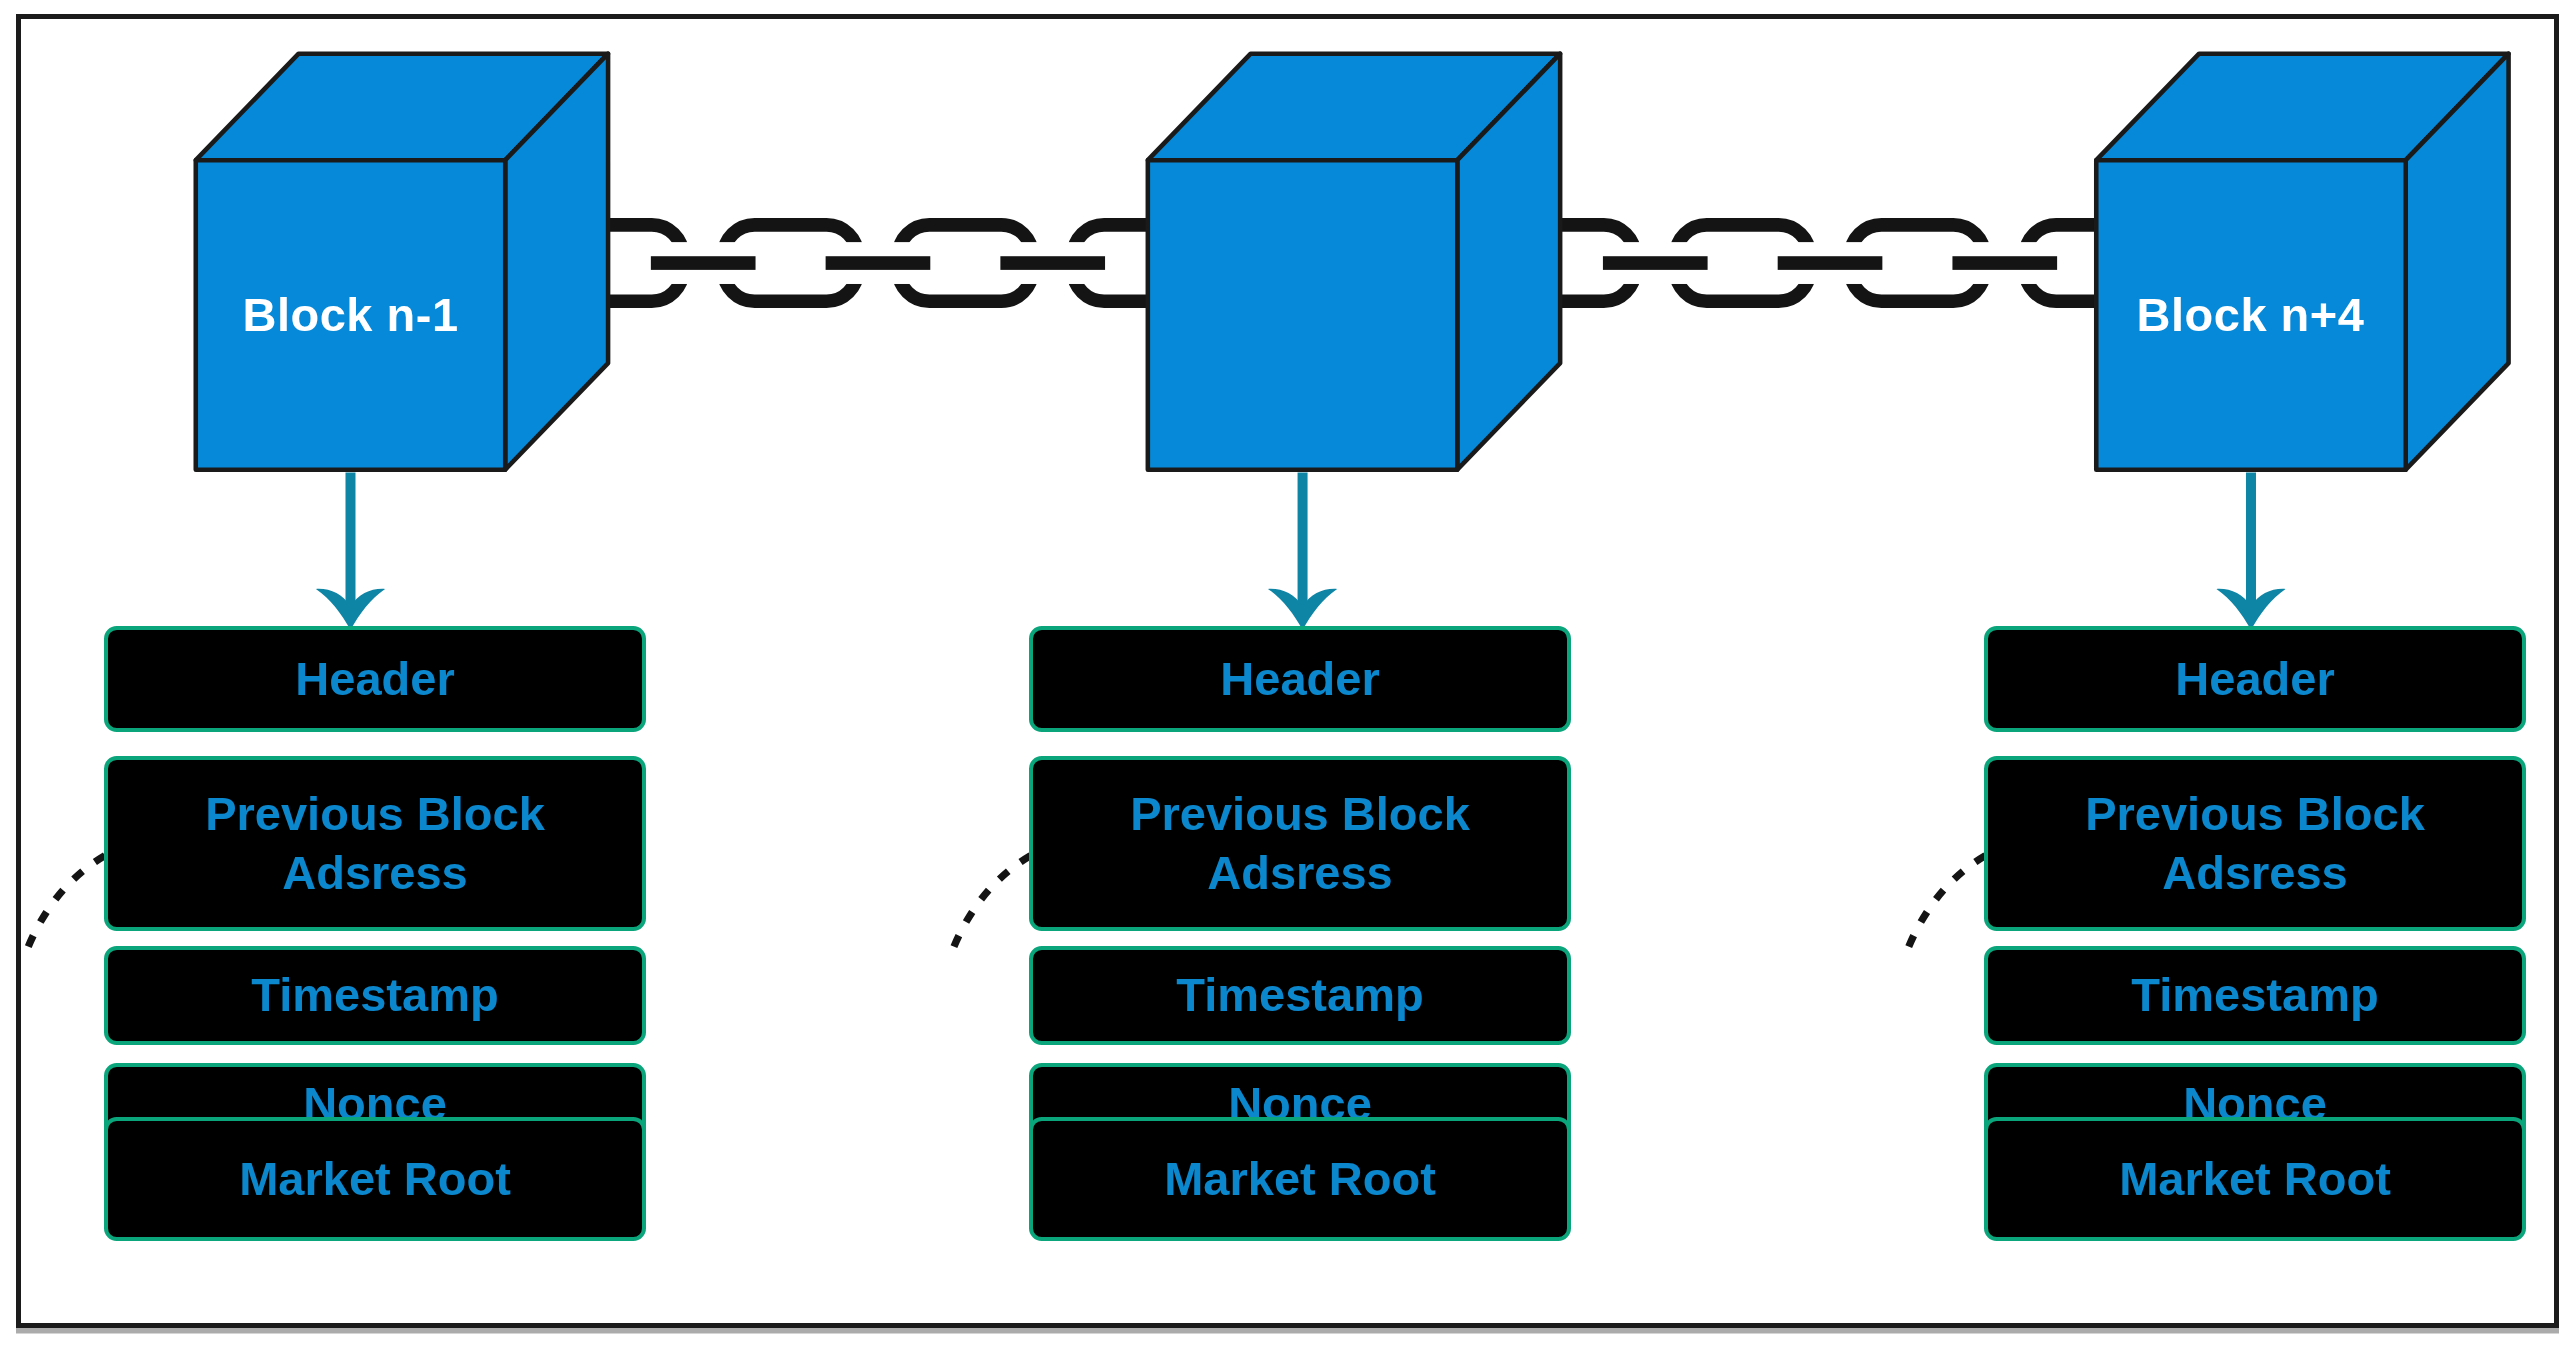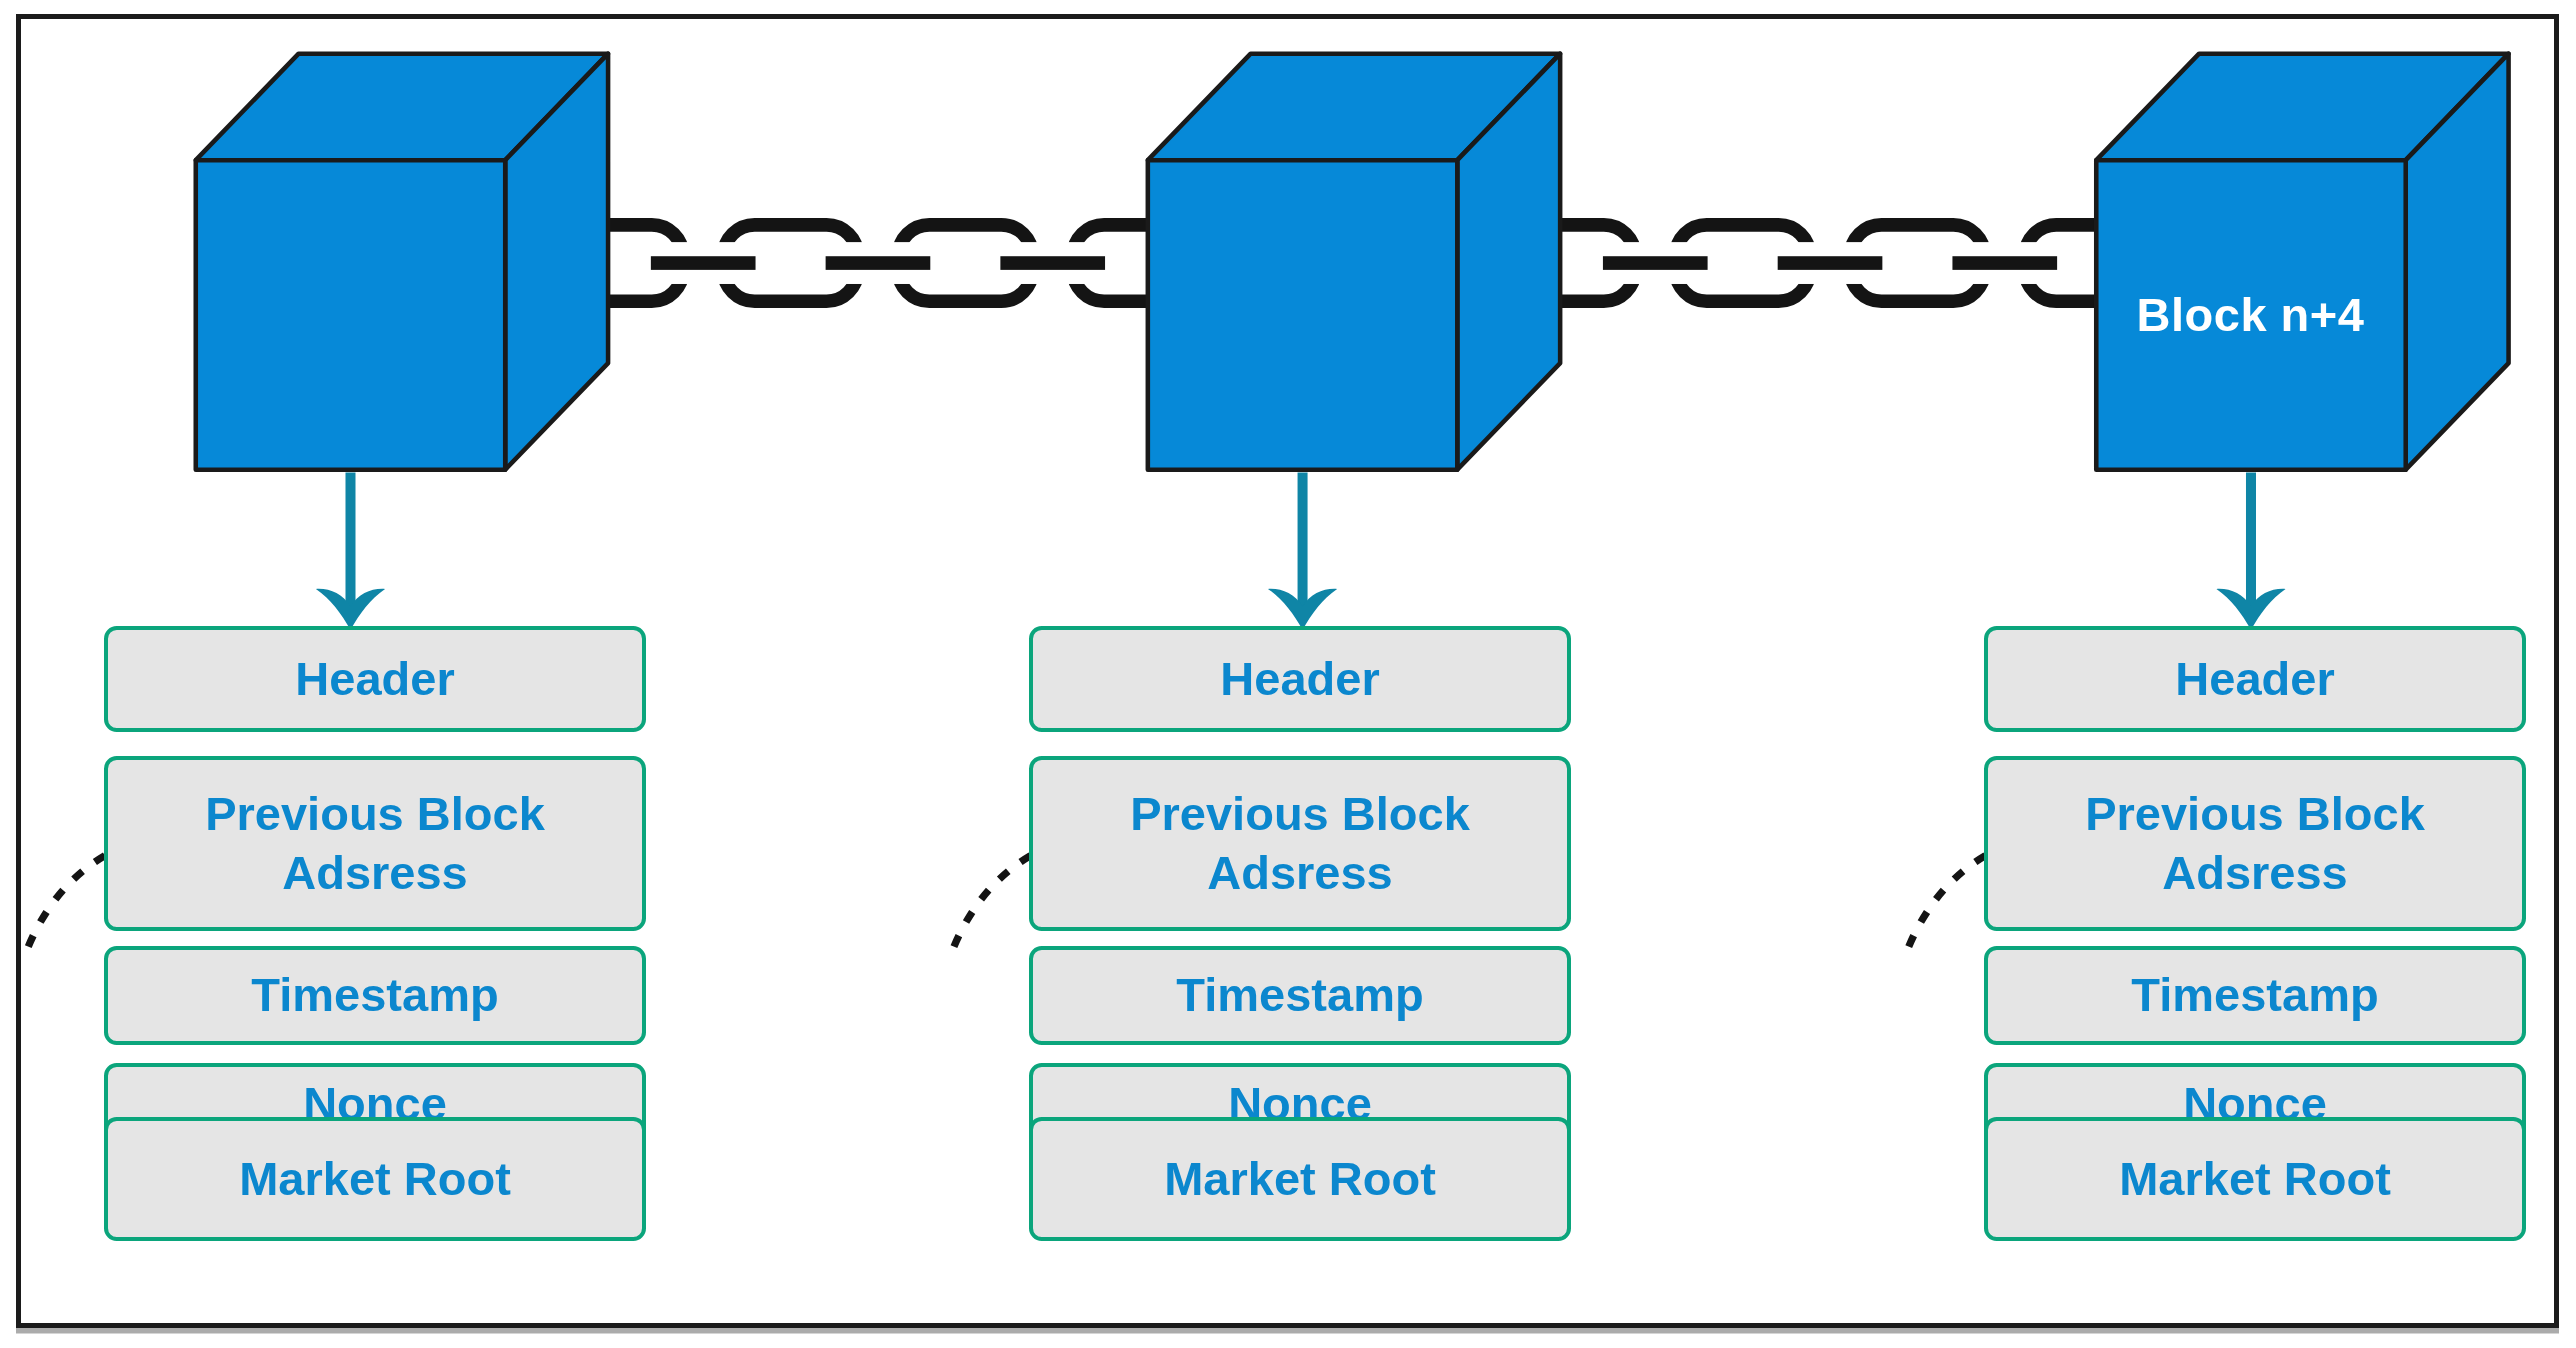--- a/index.html
+++ b/index.html
@@ -45,21 +45,21 @@
     position:absolute;width:309px;height:309px;top:160px;
     display:flex;align-items:center;justify-content:center;
     color:var(--block-text);font-weight:bold;font-size:47px;
     letter-spacing:0.5px;pointer-events:none;
   }
   .bl0{left:196px}.bl1{left:1148px}.bl2{left:2096px}
 
   .field-box{
     position:absolute;width:542px;box-sizing:border-box;
     border:4.6px solid var(--box-border);border-radius:12.7px;
-    background:#e5e5e5;
+    background:#000000;
     display:flex;align-items:center;justify-content:center;
     text-align:center;font-weight:bold;font-size:47px;line-height:1.25;
     color:var(--box-text);padding:0 33px;
   }
   .c0{left:104px}.c1{left:1029px}.c2{left:1984px}
   .r0{top:626px;height:106px}
   .r1{top:756px;height:175px}
   .r2{top:946px;height:99px}
   .r3{top:1063px;height:82px}
   .r4{top:1117px;height:124px}
@@ -146,20 +146,21 @@
     <g>
       <path class="dash-curve" d="M1048 1040 Q1091 938 1199 914"></path>
       <path class="dash-head" transform="translate(1222,907) rotate(-33)" d="M0 0C-18 -9 -33 -21 -44 -38C-45 -25 -39 -11 -26 0C-39 11 -45 25 -44 38C-33 21 -18 9 0 0Z"></path>
     </g>
     <g>
       <path class="dash-curve" d="M2097 1040 Q2140 938 2248 914"></path>
       <path class="dash-head" transform="translate(2271,907) rotate(-33)" d="M0 0C-18 -9 -33 -21 -44 -38C-45 -25 -39 -11 -26 0C-39 11 -45 25 -44 38C-33 21 -18 9 0 0Z"></path>
     </g>
   </svg>
 
+  <div class="block-label bl0">Block n-1</div>
   <div class="block-label bl2">Block n+4</div>
 
   <div class="field-box c0 r0">Header</div>
   <div class="field-box c0 r1">Previous Block Adsress</div>
   <div class="field-box c0 r2">Timestamp</div>
   <div class="field-box c0 r3">Nonce</div>
   <div class="field-box c0 r4">Market Root</div>
 
   <div class="field-box c1 r0">Header</div>
   <div class="field-box c1 r1">Previous Block Adsress</div>

